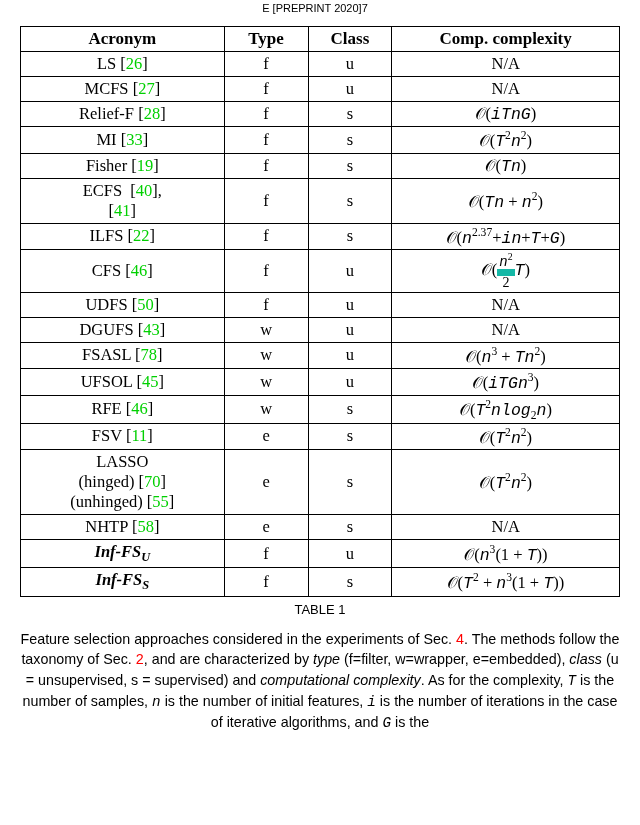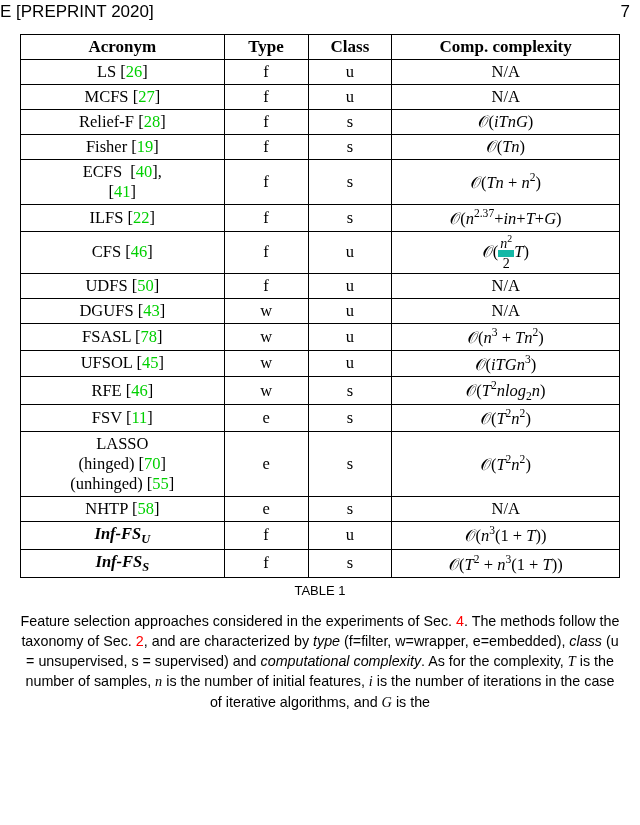--- a/index.html
+++ b/index.html
@@ -6,22 +6,22 @@
       font-family: 'Times New Roman', Times, serif;
       font-size: 16.5px;
       margin: 0;
       padding: 0;
       background: #fff;
       color: #000;
       width: 640px;
     }
     .header-row {
       display: flex;
-      justify-content: space-between;
-      font-size: 17px;
+      justify-content: center;
+      font-size: 11px;
       font-family: Arial, sans-serif;
       padding: 2px 10px 2px 0;
     }
     .table-container {
       margin: 10px 20px 0 20px;
     }
     table {
       border-collapse: collapse;
       width: 100%;
       table-layout: fixed;
@@ -41,21 +41,21 @@
     col.c2 { width: 14%; }
     col.c3 { width: 14%; }
     col.c4 { width: 38%; }
     .ref {
       color: #00d000;
     }
     .ref-red {
       color: #ff0000;
     }
     .math {
-      font-family: Liberation Serif, serif;
+      font-family: Liberation Mono, monospace;
       font-style: italic;
     }
     .calO {
       font-style: normal;
       font-family: 'Times New Roman', serif;
     }
     .sup {
       font-size: 0.7em;
       vertical-align: super;
       font-style: normal;
@@ -138,20 +138,26 @@
       <td>u</td>
       <td>N/A</td>
     </tr>
     <tr>
       <td><span>Relief-F</span> [<span class="ref">28</span>]</td>
       <td>f</td>
       <td>s</td>
       <td><span class="calO">𝒪</span>(<span class="math">iTnG</span>)</td>
     </tr>
     <tr>
+      <td><span>MI</span> [<span class="ref">33</span>]</td>
+      <td>f</td>
+      <td>s</td>
+      <td><span class="calO">𝒪</span>(<span class="math">T</span><span class="sup">2</span><span class="math">n</span><span class="sup">2</span>)</td>
+    </tr>
+    <tr>
       <td><span>Fisher</span> [<span class="ref">19</span>]</td>
       <td>f</td>
       <td>s</td>
       <td><span class="calO">𝒪</span>(<span class="math">Tn</span>)</td>
     </tr>
     <tr>
       <td><span>ECFS</span>&nbsp; [<span class="ref">40</span>],<br>[<span class="ref">41</span>]</td>
       <td>f</td>
       <td>s</td>
       <td><span class="calO">𝒪</span>(<span class="math">Tn</span> + <span class="math">n</span><span class="sup">2</span>)</td>

